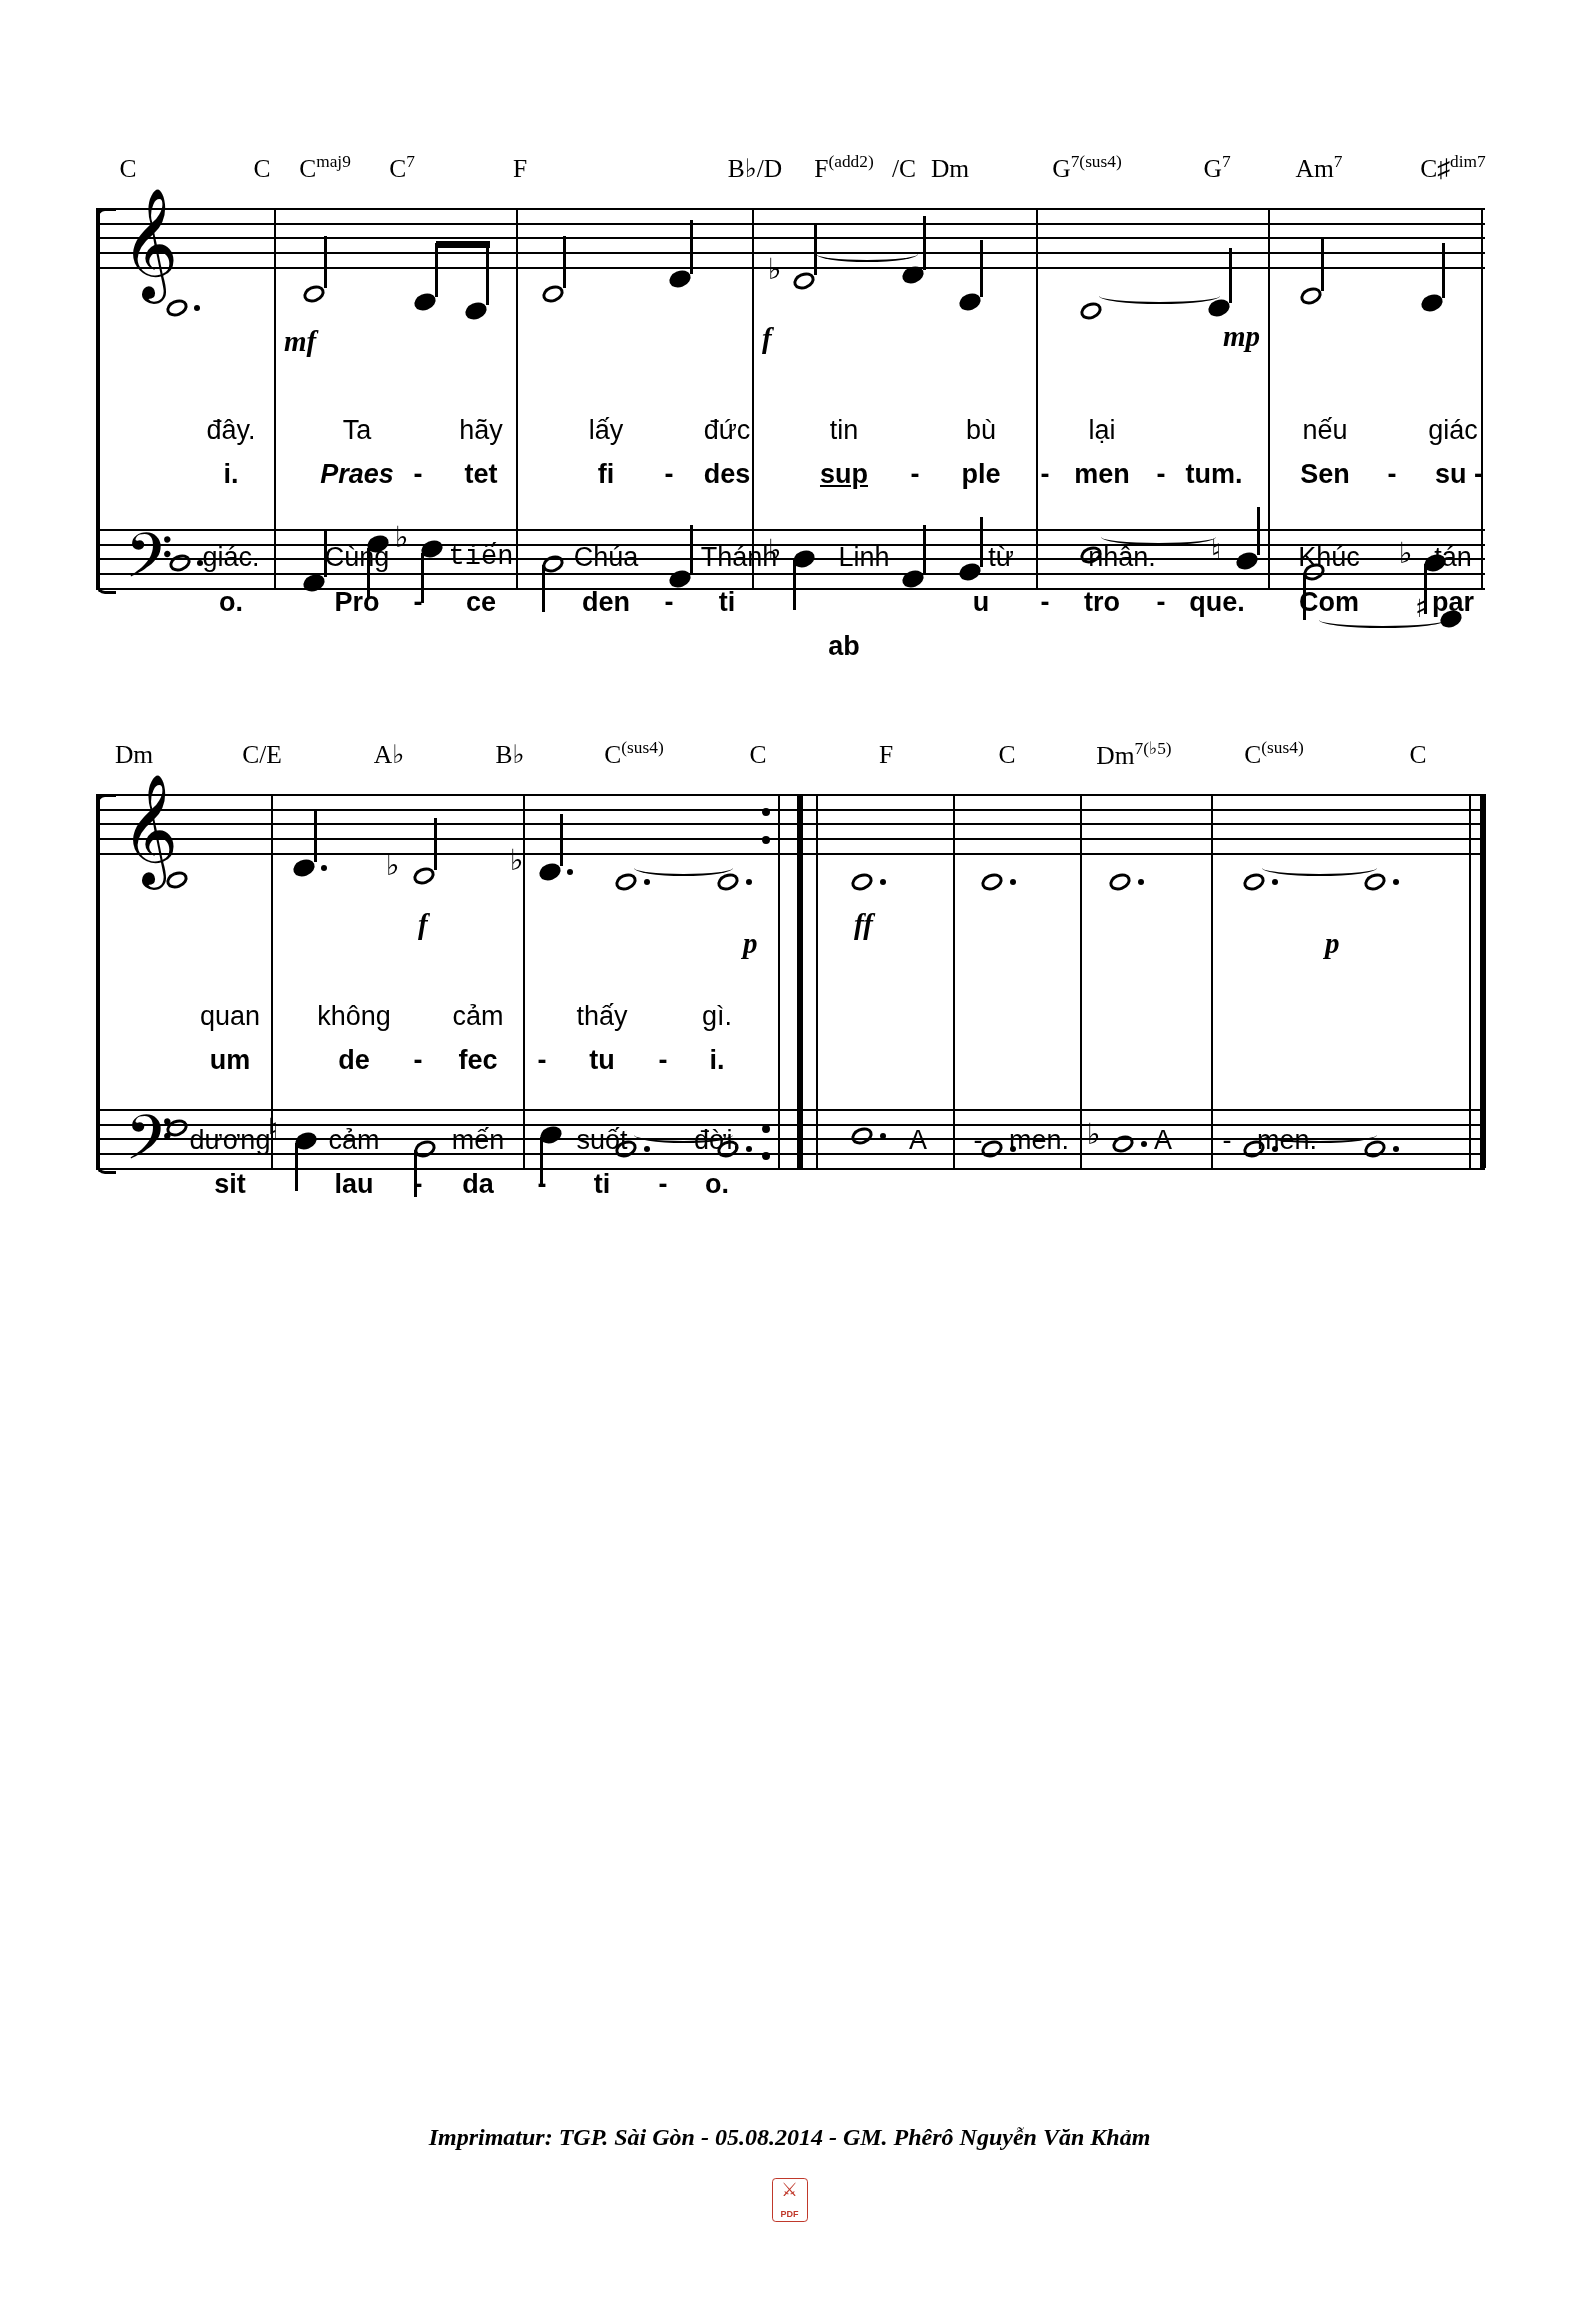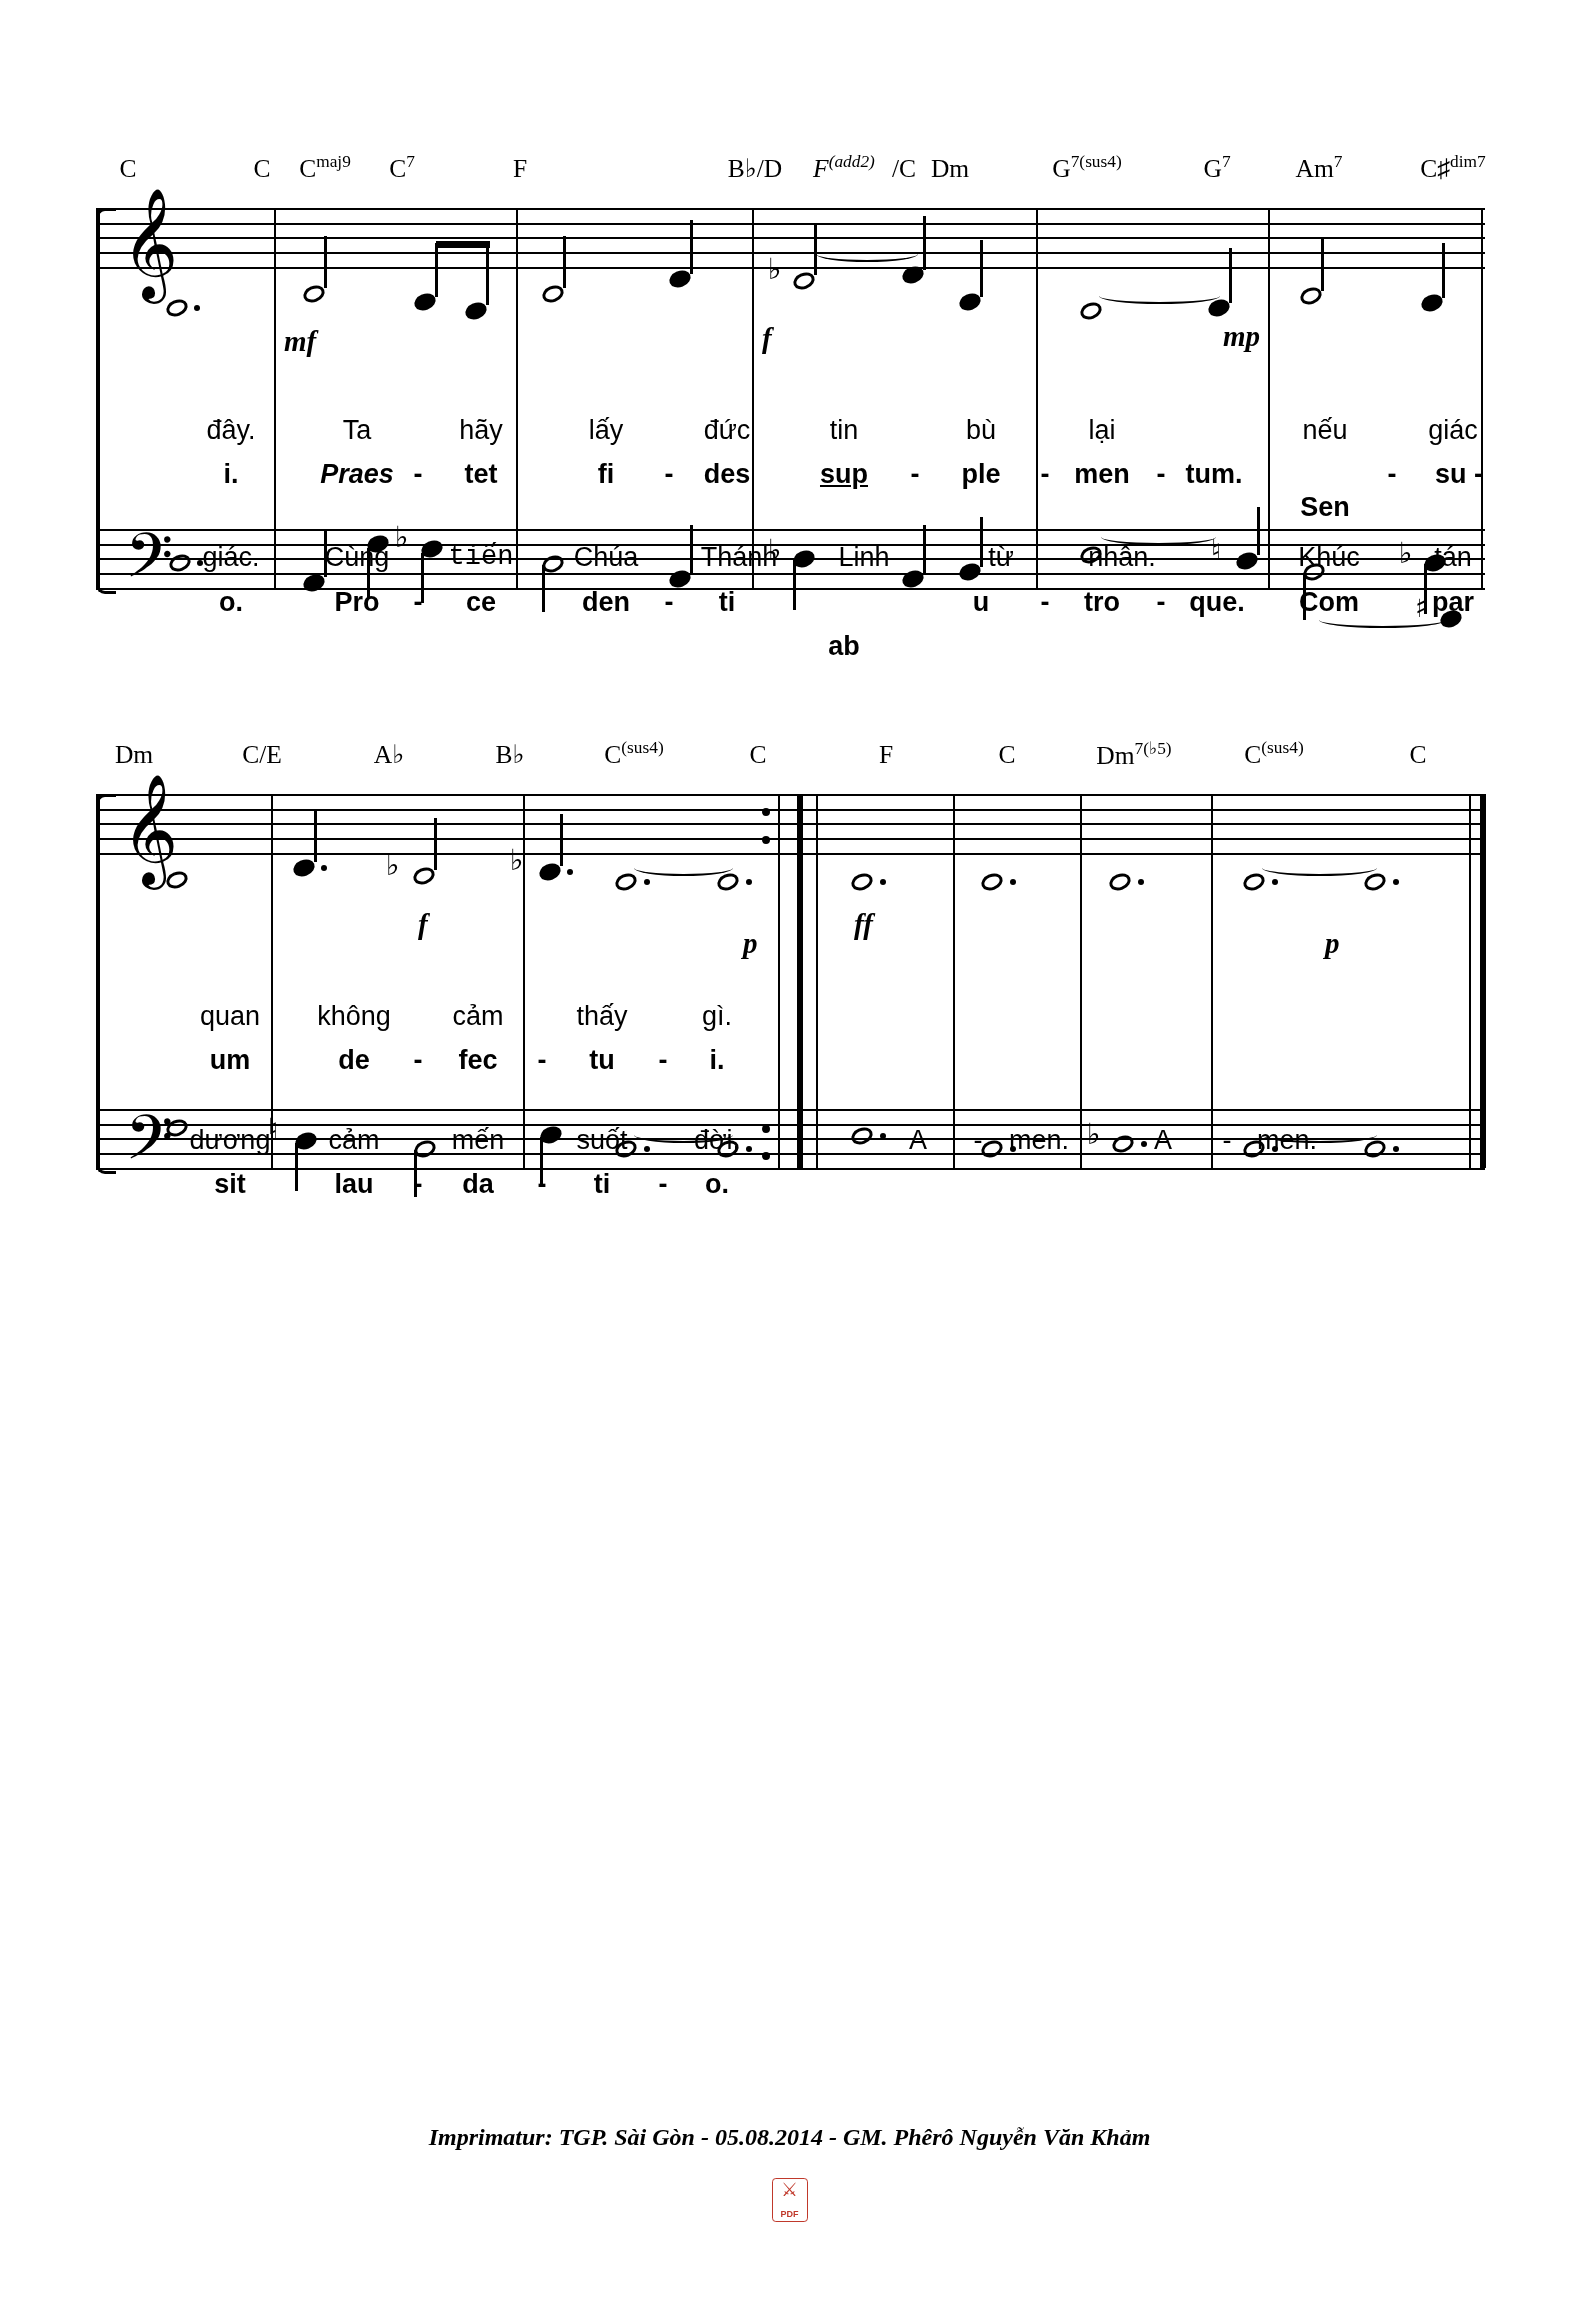--- a/index.html
+++ b/index.html
@@ -258,21 +258,21 @@
 
   <div class="system system-1">
 
     <div class="chords">
       <span class="chord" style="left:32px;  top:5.1px;"><span>C</span><sup></sup></span>
       <span class="chord" style="left:166px; top:5.1px;"><span>C</span><sup></sup></span>
       <span class="chord" style="left:229px; top:5.1px;"><span>C</span><sup>maj9</sup></span>
       <span class="chord" style="left:306px; top:5.1px;"><span>C</span><sup>7</sup></span>
       <span class="chord" style="left:424px; top:5.1px;"><span>F</span><sup></sup></span>
       <span class="chord" style="left:659px;top:5.1px;"><span>B♭/D</span><sup></sup></span>
-      <span class="chord" style="left:748px;top:5.1px;font-style:italic;"><span>F</span><sup>(add2)</sup></span>
+      <span class="chord" style="left:748px;top:5.1px;"><span>F</span><sup>(add2)</sup></span>
       <span class="chord" style="left:808px;top:5.1px;"><span>/C</span><sup></sup></span>
       <span class="chord" style="left:854px;top:5.1px;"><span>Dm</span><sup></sup></span>
       <span class="chord" style="left:991px;top:5.1px;"><span>G</span><sup>7(sus4)</sup></span>
       <span class="chord" style="left:1121px;top:5.1px;"><span>G</span><sup>7</sup></span>
       <span class="chord" style="left:1223px;top:5.1px;"><span>Am</span><sup>7</sup></span>
       <span class="chord" style="left:1357px;top:5.1px;"><span>C♯</span><sup>dim7</sup></span>
     </div>
 
     <div class="brace">
       <div class="brace-shape" style="top:61px; height:380px;"></div>
@@ -379,21 +379,21 @@
 
     <div class="lyric latin" style="left:135px; top:312px;">i.</div>
     <div class="lyric latin" style="left:261px; top:312px;font-style:italic;">Praes</div>
     <div class="lyric latin" style="left:385px; top:312px;">tet</div>
     <div class="lyric latin" style="left:510px; top:312px;">fi</div>
     <div class="lyric latin" style="left:631px; top:312px;">des</div>
     <div class="lyric latin" style="left:748px; top:312px;text-decoration:underline;">sup</div>
     <div class="lyric latin" style="left:885px; top:312px;">ple</div>
     <div class="lyric latin" style="left:1006px; top:312px;">men</div>
     <div class="lyric latin" style="left:1118px; top:312px;">tum.</div>
-    <div class="lyric latin" style="left:1229px; top:312px;margin-top:33px;">Sen</div>
+    <div class="lyric latin" style="left:1229px; top:312px;">Sen</div>
     <div class="lyric latin" style="left:1363px; top:312px;">su -</div>
     <div class="hyphen latin" style="left:322px; top:312px; font-weight:bold;">-</div>
     <div class="hyphen latin" style="left:573px; top:312px; font-weight:bold;">-</div>
     <div class="hyphen latin" style="left:819px; top:312px; font-weight:bold;">-</div>
     <div class="hyphen latin" style="left:949px; top:312px; font-weight:bold;">-</div>
     <div class="hyphen latin" style="left:1065px; top:312px; font-weight:bold;">-</div>
     <div class="hyphen latin" style="left:1296px; top:312px; font-weight:bold;">-</div>
 
     <div class="lyric" style="left:135px; top:395px;">giác.</div>
     <div class="lyric" style="left:261px; top:395px;">Cùng</div>

